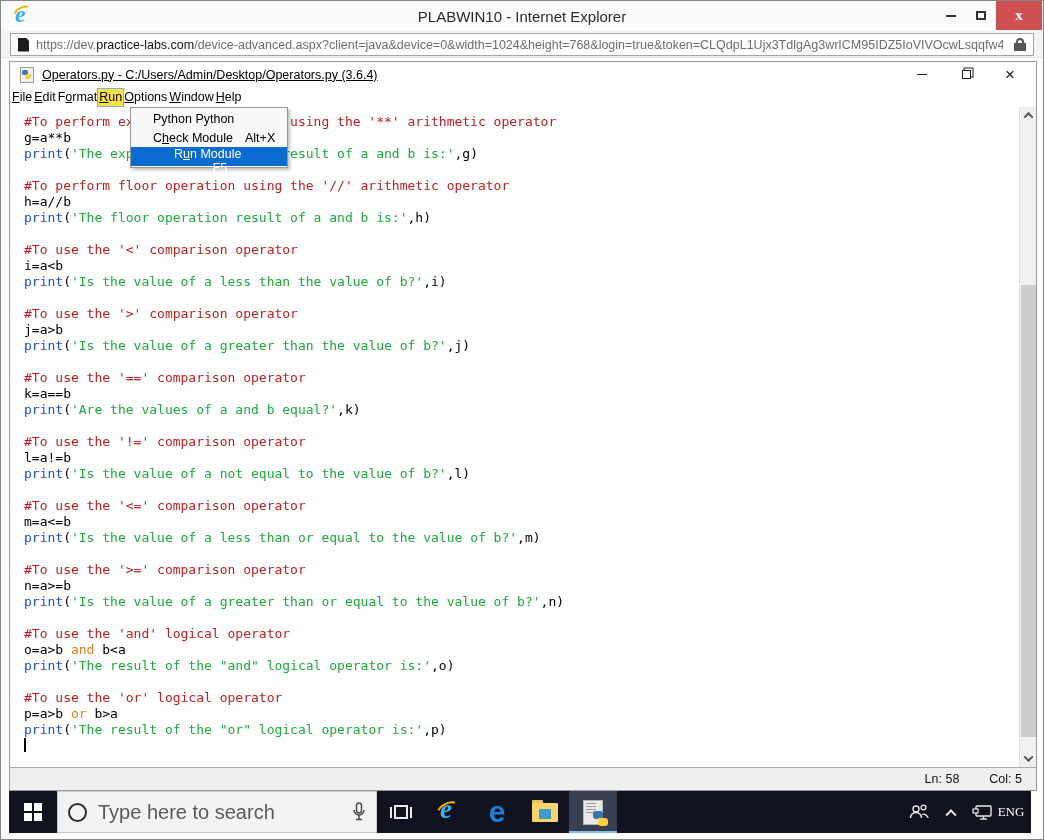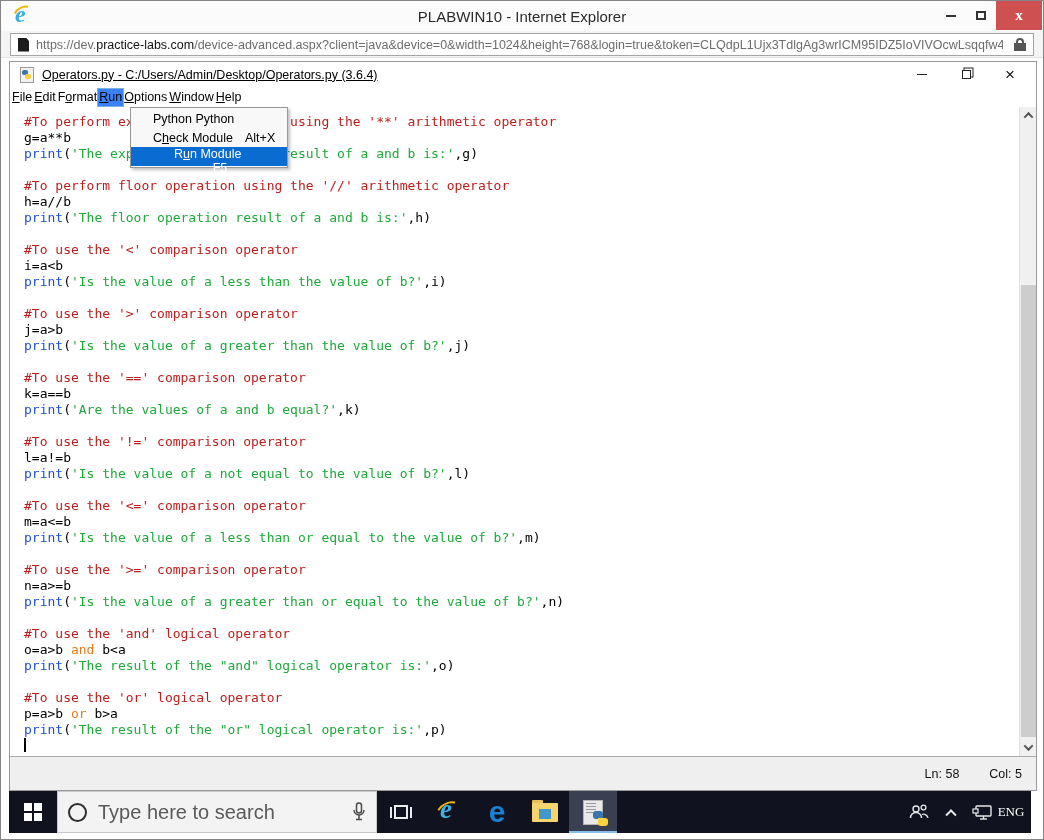--- a/index.html
+++ b/index.html
@@ -41,21 +41,21 @@
   .py-file-icon::after { content:""; position:absolute; left:4px; top:6px; width:6px; height:5px; background:#f7ce3c; border-radius:2px; }
   .idle-title { font-size:12.5px; color:#000; margin-left:8px; }
   .idle-caption { position:absolute; right:4px; top:0; height:25px; display:flex; align-items:center; }
   .idle-cap-btn { width:44px; height:25px; display:flex; align-items:center; justify-content:center; }
   .glyph-min { width:10px; height:1.5px; background:#222; }
   .glyph-restore { width:9px; height:9px; border:1.5px solid #222; box-shadow:2px -2px 0 -0.5px #fff, 2px -2px 0 0.5px #222; }
   .glyph-close { font-size:17px; color:#111; line-height:1; }
 
   .menu-bar { height:20px; display:flex; align-items:center; padding-left:1px; flex:none; background:#fff; }
   .menu-item { padding:1px 1px 2px; font-size:12.5px; color:#000; }
-  .menu-item.active { background:#3b82f6; outline:1px solid #7ab2dd; }
+  .menu-item.active { background:#fde047; outline:1px solid #7ab2dd; }
 
   .editor-wrap { position:relative; flex:1; overflow:hidden; background:#fff; }
   .code-area { position:absolute; left:0; top:0; right:17px; bottom:0; padding:7px 0 0 14px; font-family:"DejaVu Sans Mono", monospace; font-size:13px; line-height:16px; white-space:pre; }
   .code-line { height:16px; }
   .tk-c { color:#bb2020; }
   .tk-p { color:#000; }
   .tk-b { color:#1d4ed8; }
   .tk-s { color:#1fa83c; }
   .tk-k { color:#df7c1e; }
   .tk-x { display:inline-block; width:2px; height:14px; background:#000; vertical-align:text-top; }
@@ -69,21 +69,21 @@
   .chev.down { transform:rotate(-135deg) translate(1px,1px); }
   .sb-thumb { position:absolute; left:1px; width:15px; top:178px; height:452px; background:#cdcdcd; }
 
   
   .run-menu { position:absolute; left:120px; top:45px; width:158px; background:#f8f8f8; border:1px solid #979797; box-shadow:2px 2px 3px rgba(0,0,0,.25); z-index:5; padding:1px 0; }
   .menu-row { height:19px; display:flex; align-items:center; font-size:12.5px; color:#000; padding-left:22px; }
   .menu-row .lbl { width:92px; flex:none; }
   .menu-row .sc { flex:none; }
   .menu-row.hl { background:#0a6cd0; color:#fff;flex-direction:column; }
 
-  .status-bar { flex:none; height:34px; background:#efefef; border-top:1px solid #aaa; display:flex; align-items:center; justify-content:flex-end; gap:30px; padding-right:14px; font-size:12.5px; color:#111; }
+  .status-bar { flex:none; height:23px; background:#efefef; border-top:1px solid #aaa; display:flex; align-items:center; justify-content:flex-end; gap:30px; padding-right:14px; font-size:12.5px; color:#111; }
 
   
   .taskbar { position:absolute; left:8px; top:733px; width:1022px; height:42px; background:#10131f; display:flex; align-items:stretch; }
   .tb-btn { display:flex; align-items:center; justify-content:center; flex:none; }
   .start-btn { width:48px; }
   .win-logo { display:grid; grid-template-columns:8px 8px; grid-template-rows:8px 8px; gap:2px; }
   .win-logo span { background:#fff; }
   .search-box { width:320px; background:#f3f3f3; border:1px solid #c9c9c9; display:flex; align-items:center; padding:0 10px; gap:11px; }
   .cortana-ring { width:19px; height:19px; border:2.5px solid #2e2e2e; border-radius:50%; flex:none; }
   .search-text { flex:1; font-size:20px; color:#5a5a5a; white-space:nowrap; overflow:hidden; }

